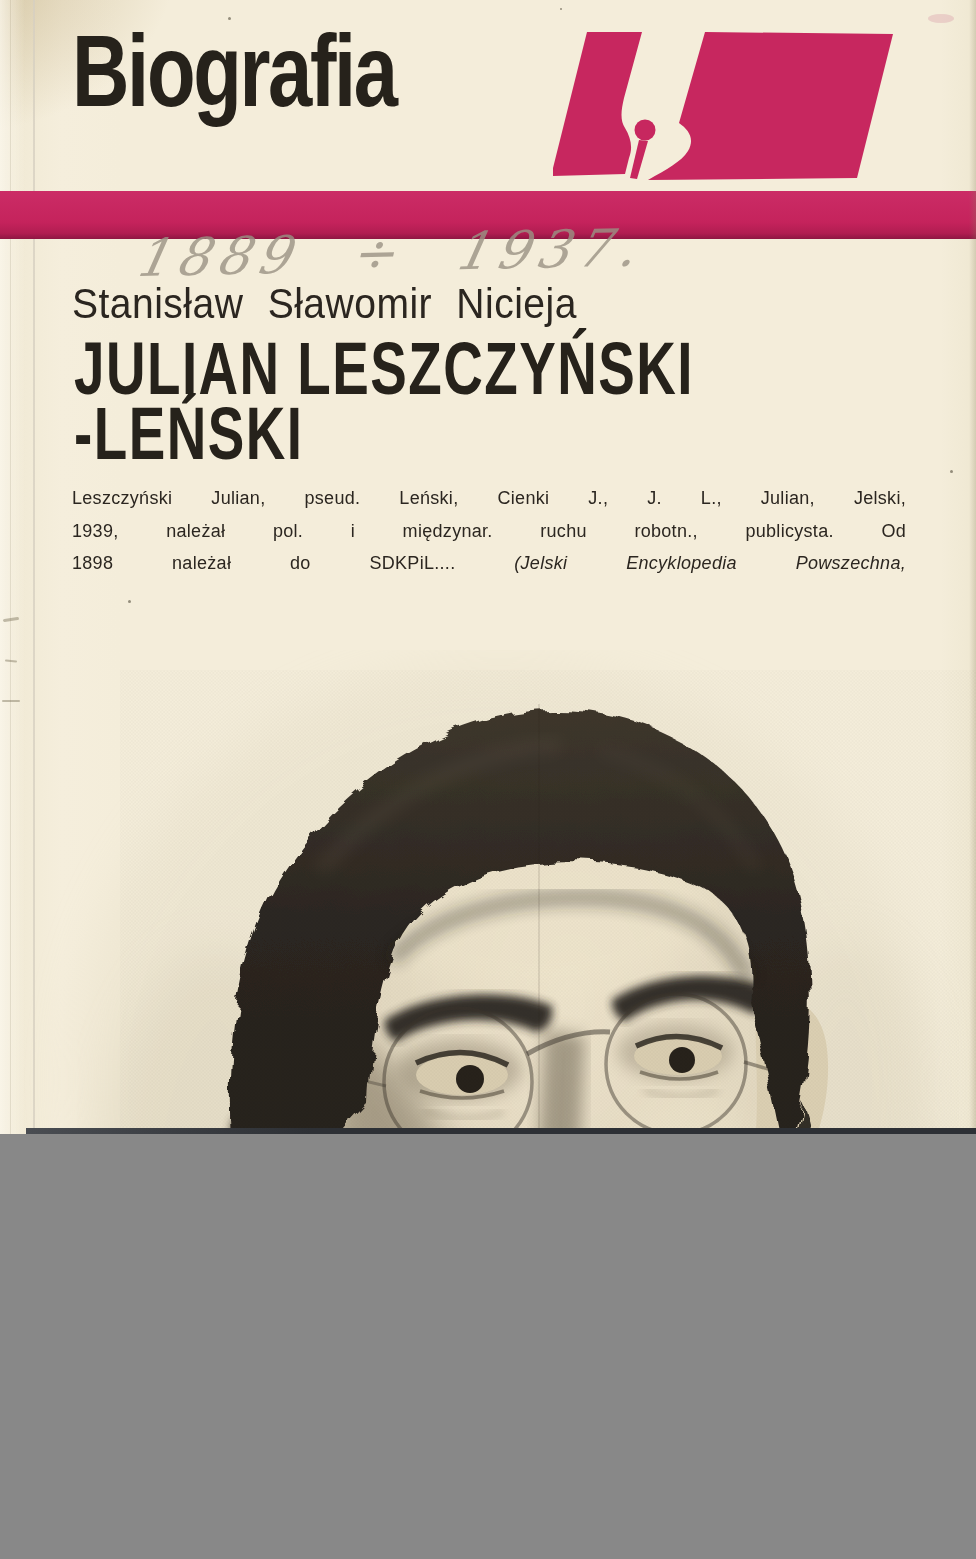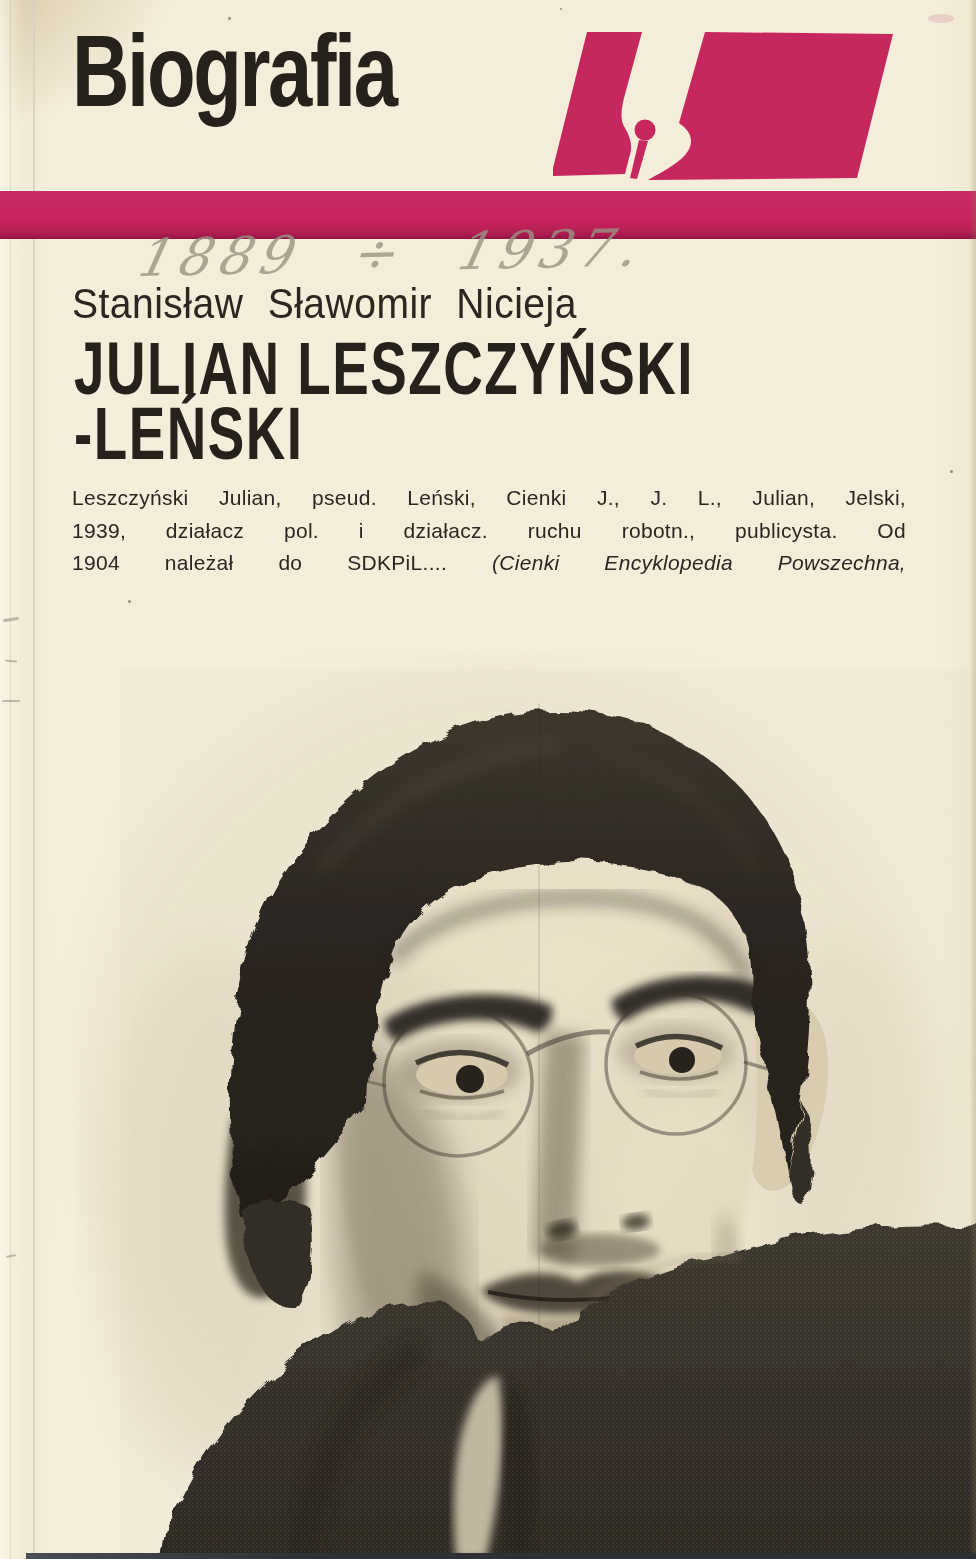--- a/index.html
+++ b/index.html
@@ -1,17 +1,17 @@
 <!DOCTYPE html>
 <html><head>
 <meta charset="utf-8">
 <style>
   html,body{margin:0;padding:0;background:#888;}
   .page{
-    position:relative;width:976px;height:1559px;overflow:hidden;
+    position:relative;width:976px;height:1134px;overflow:hidden;
     font-family:"Liberation Sans",sans-serif;
     background:
       radial-gradient(300px 240px at -40px -40px, rgba(181,158,108,.55), rgba(181,158,108,0) 72%),
       linear-gradient(90deg,#efe8d3 0px,#f2ebd7 28px,#f5eedc 62px,#f4edda 120px,#f4edda 940px,#efe8d2 976px),
       #f4edda;
   }
   .spine{position:absolute;left:0;top:0;width:33px;height:100%;
     background:linear-gradient(90deg,rgba(252,248,238,.75),rgba(244,237,218,0) 75%);
     border-right:2px solid rgba(118,106,76,.22);}
   .spine2{position:absolute;left:10px;top:0;width:1px;height:100%;background:rgba(118,106,76,.15);}
@@ -41,21 +41,21 @@
     font-size:42px;color:#2b2620;letter-spacing:.5px;word-spacing:14px;
     transform:scaleX(.93);transform-origin:left top;white-space:nowrap;
   }
   .title{
     position:absolute;left:74px;top:336px;
     font-size:74px;line-height:65px;font-weight:bold;color:#26221b;
     letter-spacing:2px;transform:scaleX(.74);transform-origin:left top;white-space:nowrap;
   }
   .bio{
     position:absolute;left:72px;top:482px;width:834px;
-    font-size:21px;line-height:32.5px;color:#2b2620;letter-spacing:.3px;
+    font-size:18px;line-height:32.5px;color:#2b2620;letter-spacing:.3px;
   }
   .bio .ln{text-align:justify;text-align-last:justify;height:32.5px;overflow:hidden;}
   .bio .ln.last{text-align-last:left;}
   .bio .it{font-style:italic;}
   .portrait{position:absolute;left:0;top:650px;width:976px;height:909px;}
   .edge-bottom{position:absolute;left:26px;right:0;bottom:0;height:6px;
     background:linear-gradient(90deg,#4a4d52,#2d3035 30%,#2d3035);}
   .edge-right{position:absolute;right:0;top:0;width:7px;height:100%;
     background:linear-gradient(270deg,rgba(140,128,96,.28),rgba(140,128,96,0));}
 </style>
@@ -93,22 +93,22 @@
 
   <div class="author">Stanisław Sławomir Nicieja</div>
 
   <div class="title">
     <div>JULIAN LESZCZYŃSKI</div>
     <div>-LEŃSKI</div>
   </div>
 
   <div class="bio">
     <div class="ln"><span>Leszczyński Julian, pseud. Leński, Cienki J., J. L., Julian, Jelski,</span><span class="it"></span></div>
-    <div class="ln"><span>1939, działacz pol. i działacz. ruchu robotn., publicysta. Od</span><span class="it"></span></div>
-    <div class="ln"><span>1904 należał do SDKPiL.... </span><span class="it">(Cienki Encyklopedia Powszechna,</span></div>
+    <div class="ln"><span>1939, należał pol. i międzynar. ruchu robotn., publicysta. Od</span><span class="it"></span></div>
+    <div class="ln"><span>1898 należał do SDKPiL.... </span><span class="it">(Jelski Encyklopedia Powszechna,</span></div>
   </div>
 
   <svg class="portrait" viewBox="0 0 976 909" aria-hidden="true">
     <defs>
       <radialGradient id="skin" cx="55%" cy="32%" r="78%">
         <stop offset="0%" stop-color="#ece2ca"></stop>
         <stop offset="55%" stop-color="#e3d9c1"></stop>
         <stop offset="100%" stop-color="#d6cab0"></stop>
       </radialGradient>
       <linearGradient id="hairg" x1="0" y1="0" x2="0" y2="1">

